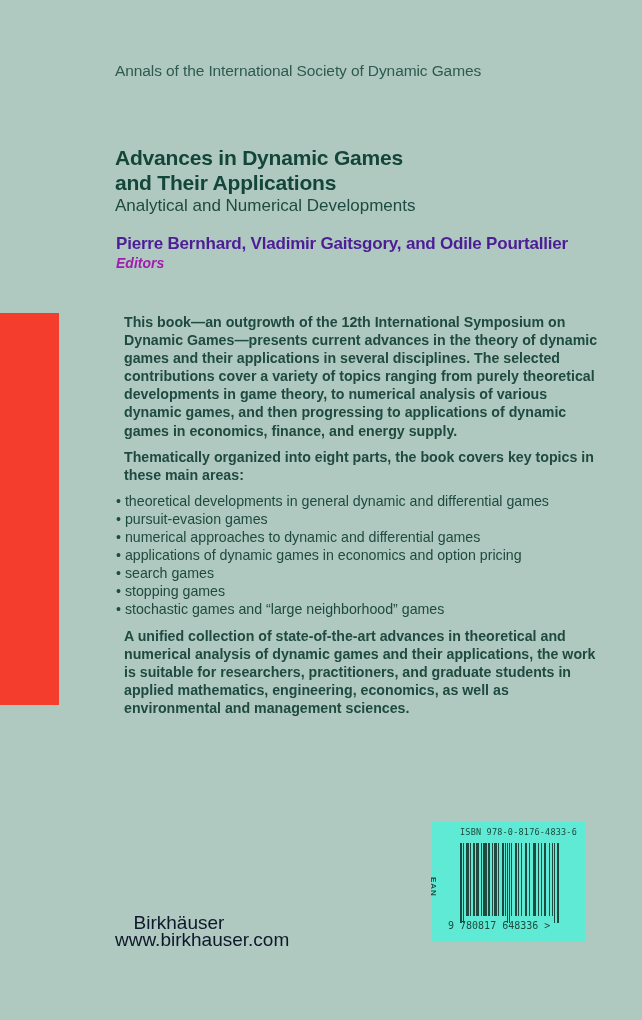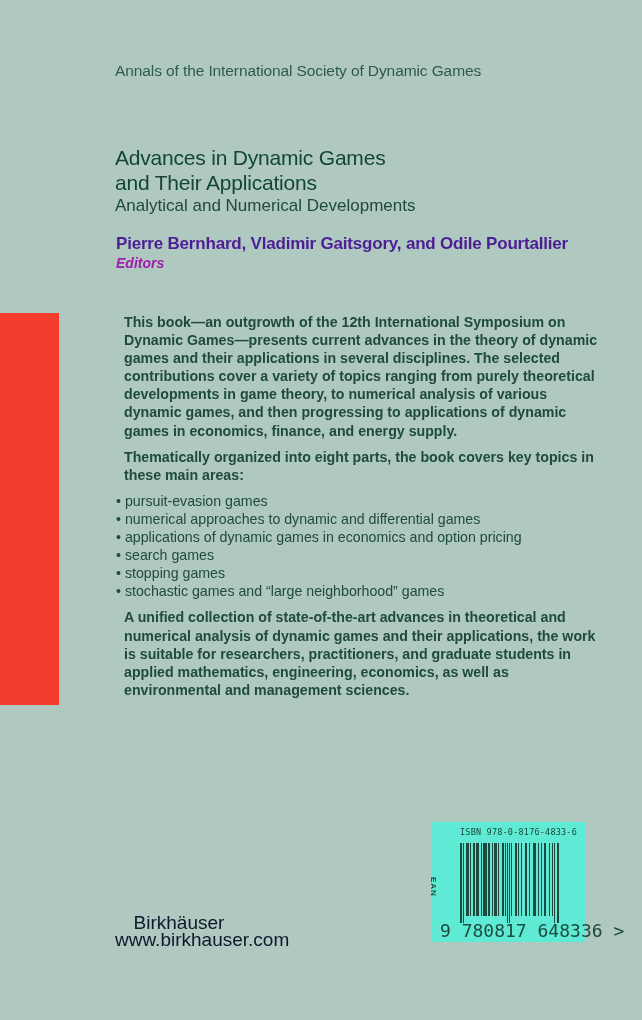--- a/index.html
+++ b/index.html
@@ -23,21 +23,21 @@
       color: #2e5a4f;
       letter-spacing: -0.1px;
     }
     .title-block {
       position: absolute;
       left: 115px;
       top: 145px;
     }
     .title {
       font-size: 21px;
-      font-weight: normal;
+      font-weight: bold;
       color: #134538;
       line-height: 25px;
       letter-spacing: -0.2px;
     }
     .subtitle {
       font-size: 17px;
       color: #1f4a3f;
       line-height: 22px;
       margin-top: 0px;
     }
@@ -129,24 +129,24 @@
     .bars span {
       display: block;
       height: 73px;
       background: #1f4a3f;
     }
     .bars span.g {
       height: 80px;
     }
     .barcode-digits {
       position: absolute;
-      left: 8px;
+      left: 16px;
       top: 98px;
       font-family: "DejaVu Sans Mono", monospace;
-      font-size: 18px;
+      font-size: 10px;
       color: #1f4a3f;
       white-space: pre;
     }
     .publisher {
       position: absolute;
       left: 115px;
       top: 914px;
       font-size: 19px;
       color: #0f172a;
       text-align: center;
@@ -167,20 +167,21 @@
 
 <div class="authors">Pierre Bernhard, Vladimir Gaitsgory, and Odile Pourtallier</div>
 <div class="editors">Editors</div>
 
 <div class="red-bar"></div>
 
 <div class="body-text">
   <p>This book—an outgrowth of the 12th International Symposium on Dynamic Games—presents current advances in the theory of dynamic games and their applications in several disciplines. The selected contributions cover a variety of topics ranging from purely theoretical developments in game theory, to numerical analysis of various dynamic games, and then progressing to applications of dynamic games in economics, finance, and energy supply.</p>
   <p>Thematically organized into eight parts, the book covers key topics in these main areas:</p>
   <ul>
+    <li>theoretical developments in general dynamic and differential games</li>
     <li>pursuit-evasion games</li>
     <li>numerical approaches to dynamic and differential games</li>
     <li>applications of dynamic games in economics and option pricing</li>
     <li>search games</li>
     <li>stopping games</li>
     <li>stochastic games and “large neighborhood” games</li>
   </ul>
   <p>A unified collection of state-of-the-art advances in theoretical and numerical analysis of dynamic games and their applications, the work is suitable for researchers, practitioners, and graduate students in applied mathematics, engineering, economics, as well as environmental and management sciences.</p>
 </div>
 

